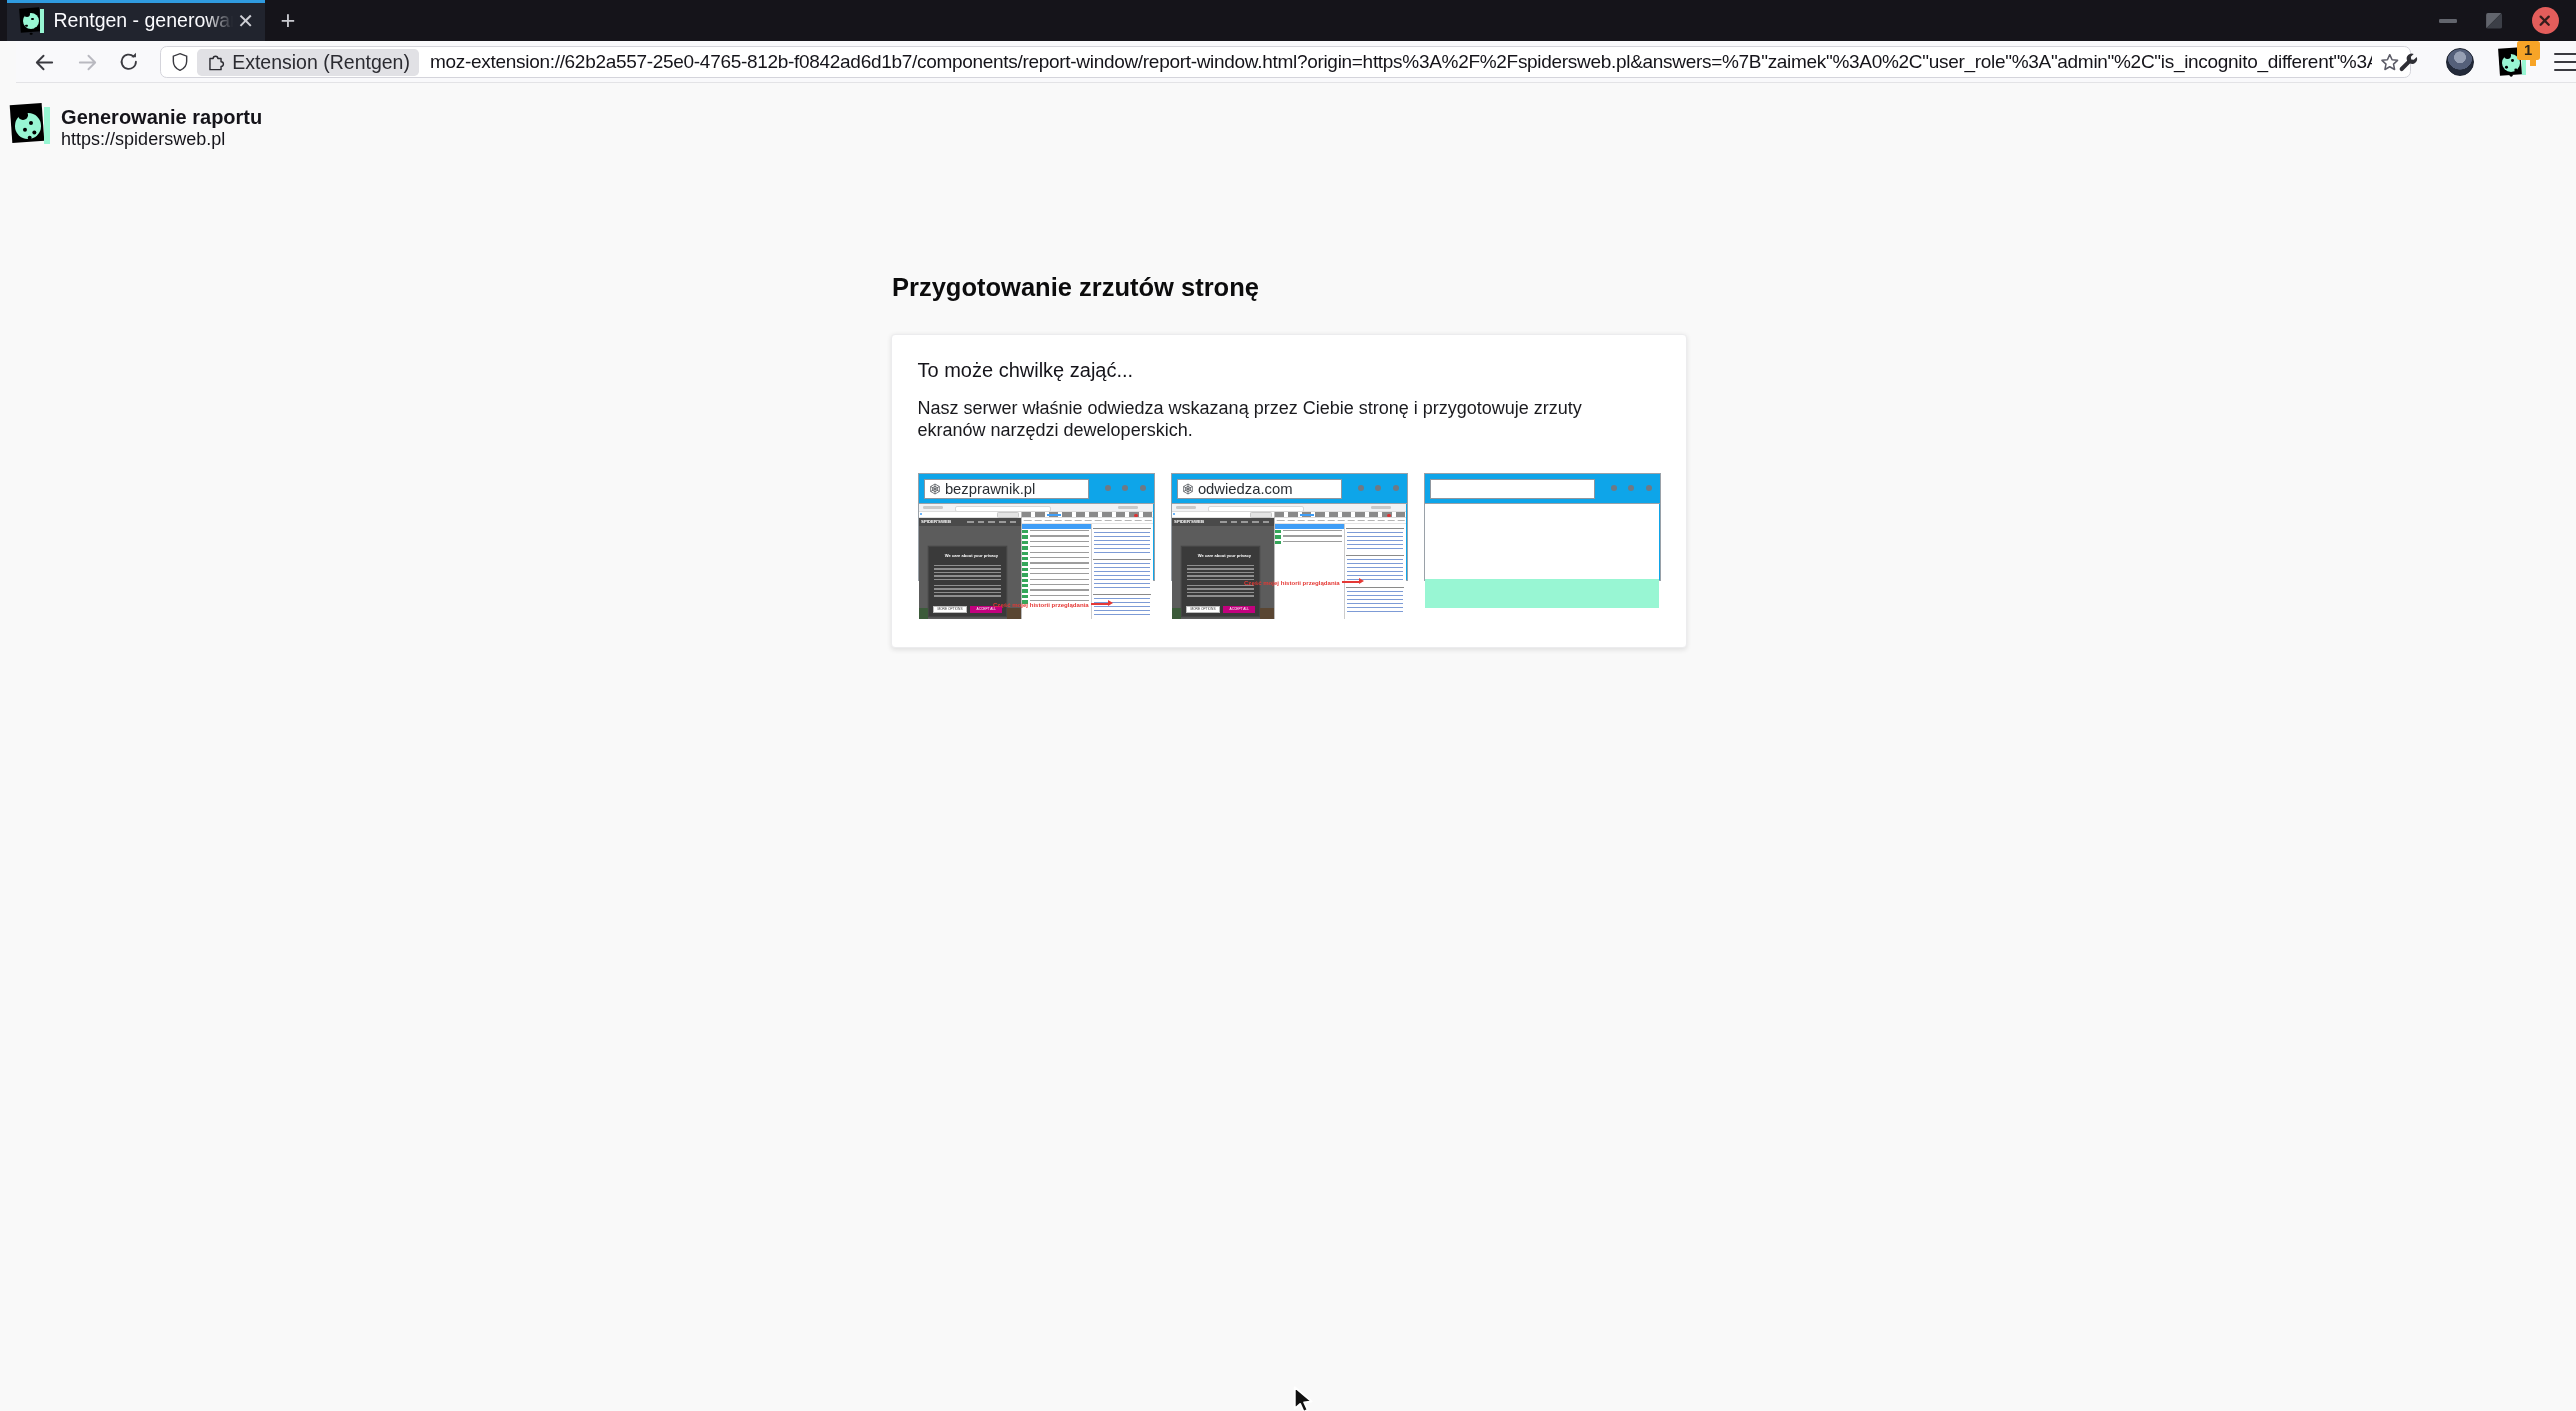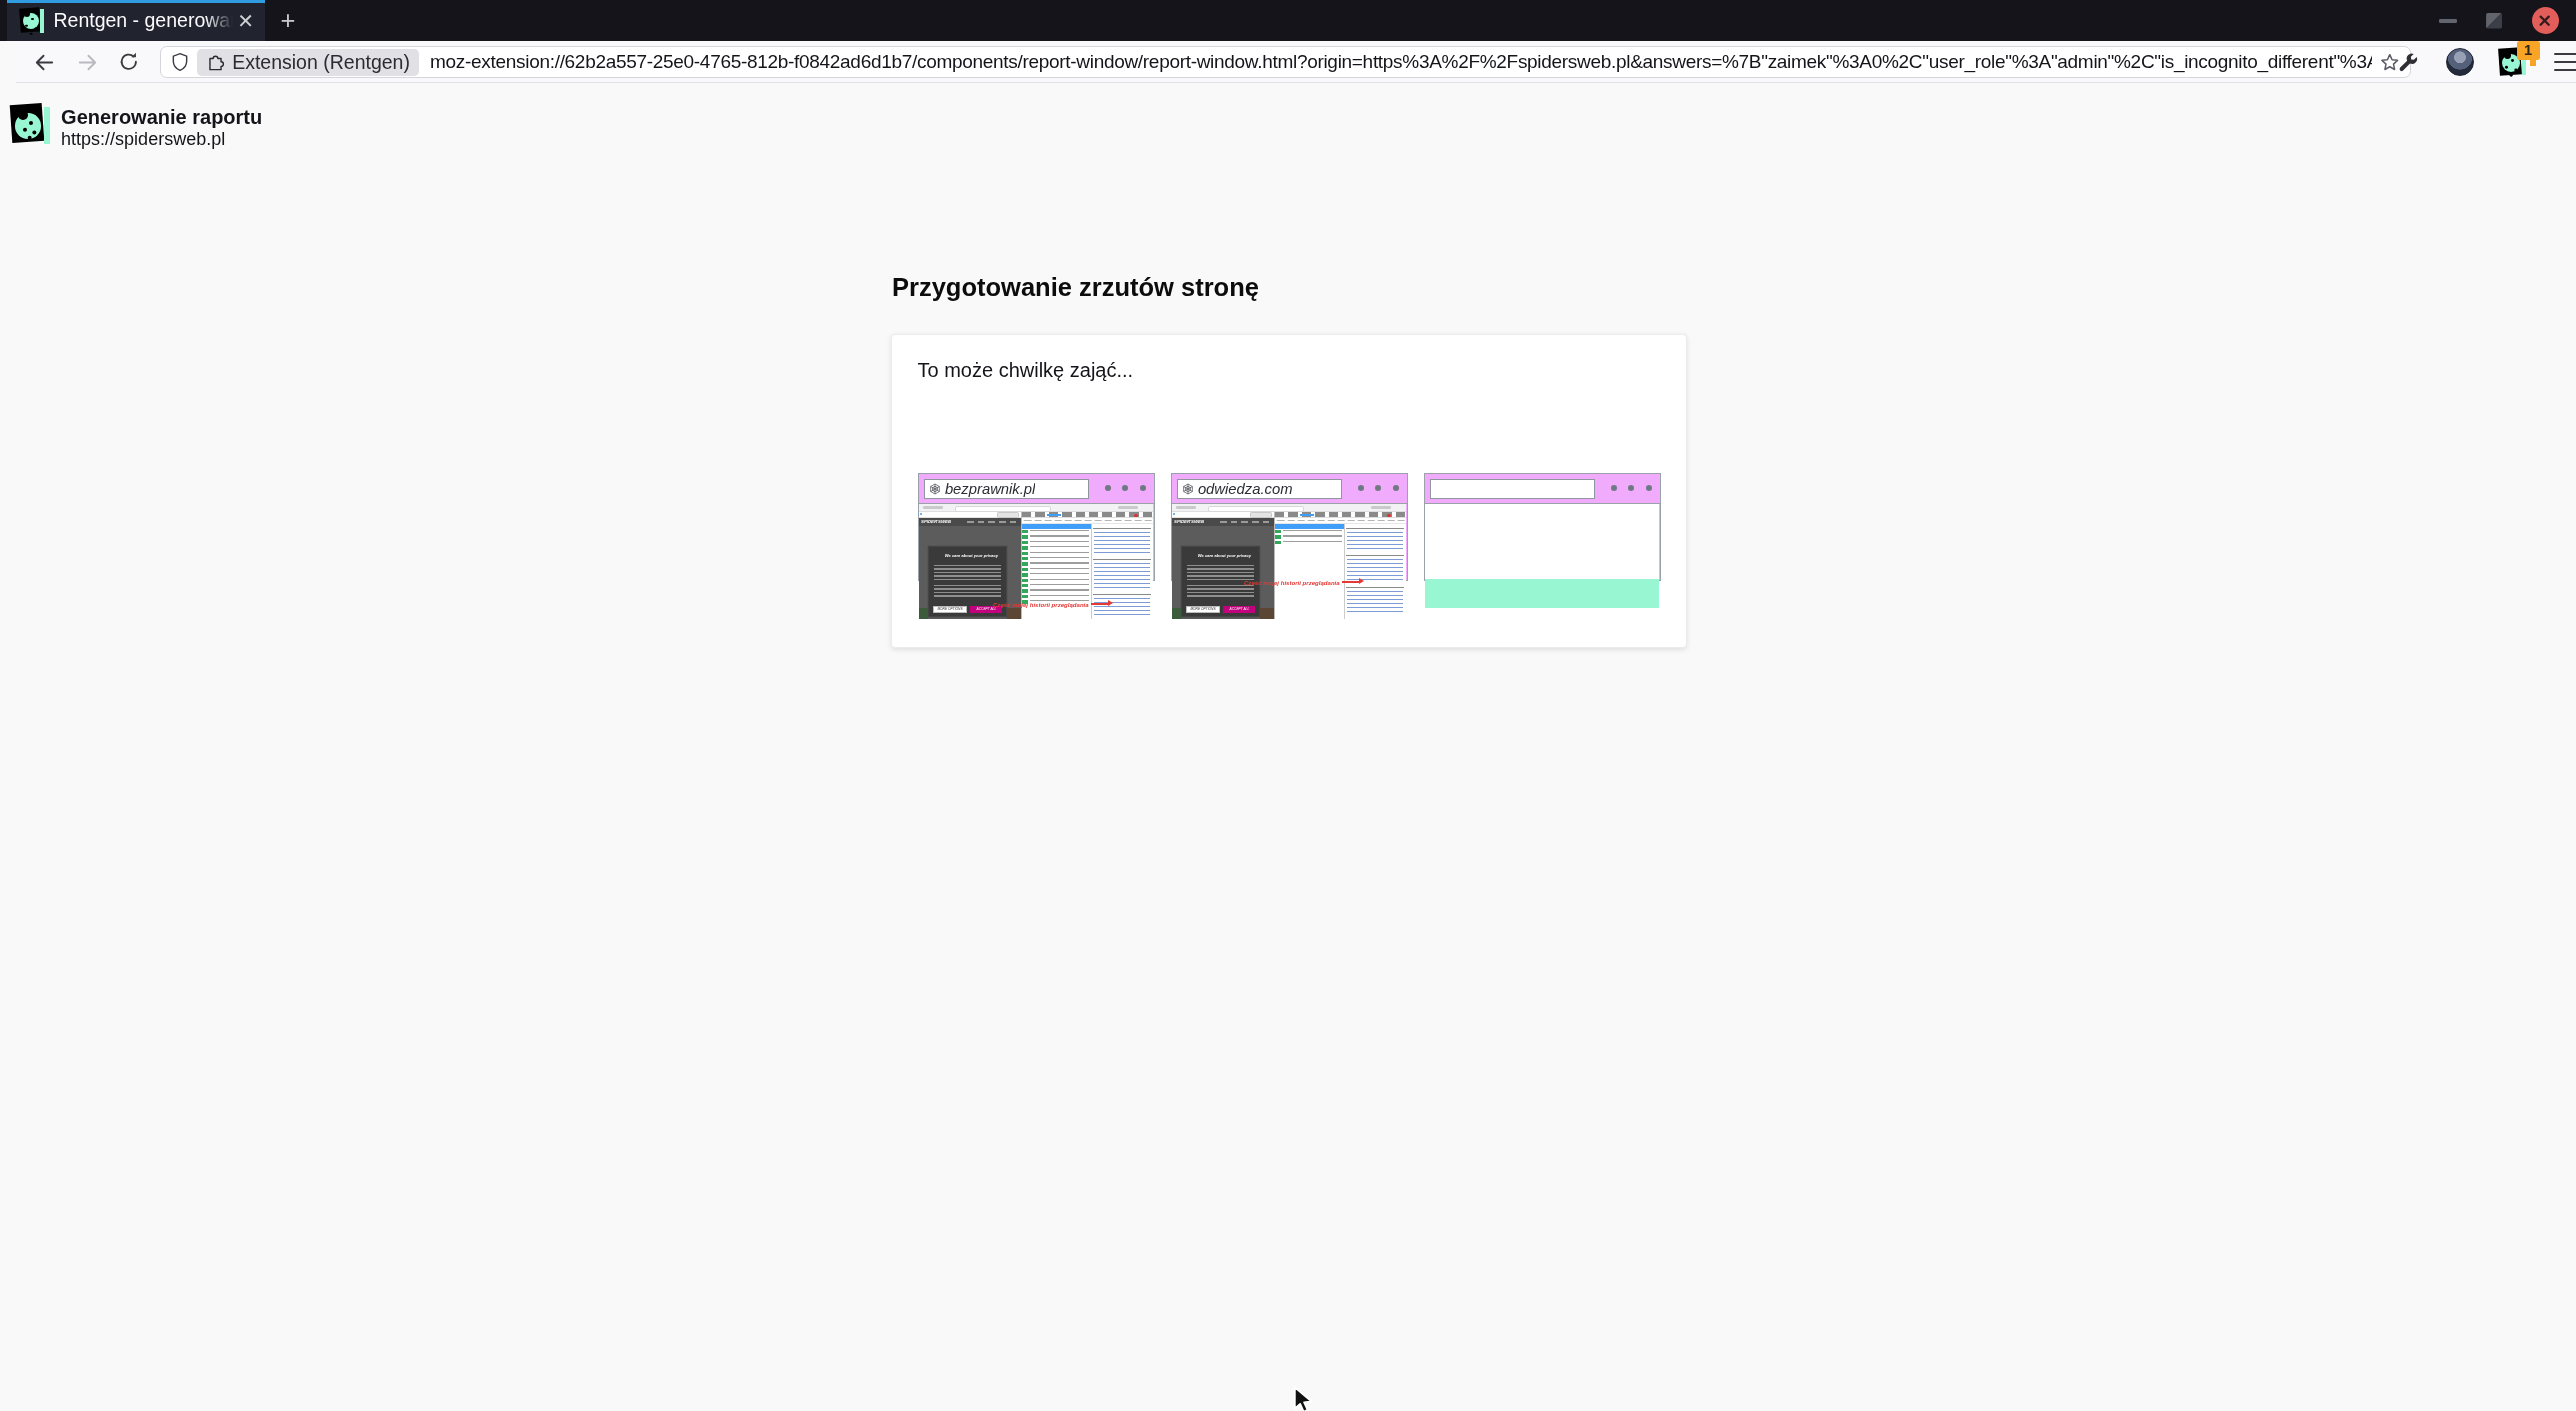--- a/index.html
+++ b/index.html
@@ -56,21 +56,21 @@
   .app-title { font-size:20px; font-weight:bold; color:#15141a; }
   .app-origin { font-size:18px; color:#15141a; }
 
   .h1 { position:absolute; left:892px; top:180px; font-size:25.5px; font-weight:bold; color:#0c0c0d; }
 
   .card { position:absolute; left:891px; top:241px; width:796px; height:314px; background:#fff; border:0.7px solid #ececee; border-radius:4px; box-shadow:0 1.3px 5.4px rgba(12,12,13,0.1); }
   .card-title { position:absolute; left:25.5px; top:24px; font-size:20px; font-weight:normal; color:#15141a; }
   .card-body { position:absolute; left:25.5px; top:62px; width:711px; font-size:18px; line-height:22px; color:#1a1a1e; }
 
   .thumbs { position:absolute; left:25.5px; top:138px; display:flex; gap:16px; }
-  .thumb { width:237px; height:108px; border:1.3px solid #9aa1a8; background:#f0abfc;font-style:italic; }
+  .thumb { width:237px; height:108px; border:1.3px solid #9aa1a8; background:#0ea5e9; }
   .thumb-head { height:29.5px; border-bottom:1.3px solid #9aa1a8; position:relative; }
   .thumb-input { position:absolute; left:5.4px; top:4.7px; width:165px; height:20px; border:1.3px solid #8f969e; background:#fff; display:flex; align-items:center; gap:4px; padding:0 4px; }
   .thumb-domain { font-size:14.8px; color:#2a2e33; white-space:nowrap; overflow:hidden; }
   .thumb-dots { position:absolute; right:8px; top:11.4px; display:flex; gap:11.4px; }
   .thumb-dots i { width:6px; height:6px; border-radius:50%; background:#6f7984; }
   .thumb-body { position:relative; width:234px; height:115px; overflow:hidden; background:#fff; }
 
   
   .mini-chrome { height:8px; background:#f2f2f4; border-bottom:0.7px solid #ddd; position:relative; }
   .mini-chrome::before { content:""; position:absolute; left:36px; top:2px; width:94px; height:4px; background:#fff; border:0.7px solid #d8d8d8; border-radius:2px; }
@@ -230,20 +230,21 @@
     <div class="txt">
       <div class="app-title">Generowanie raportu</div>
       <div class="app-origin">https://spidersweb.pl</div>
     </div>
   </div>
 
   <div class="h1">Przygotowanie zrzutów stronę</div>
 
   <div class="card">
     <div class="card-title">To może chwilkę zająć...</div>
+    <div class="card-body">Nasz serwer właśnie odwiedza wskazaną przez Ciebie stronę i przygotowuje zrzuty ekranów narzędzi deweloperskich.</div>
 
     <div class="thumbs">
 
       <div class="thumb">
         <div class="thumb-head">
           <div class="thumb-input">
             <svg width="12" height="12" viewBox="0 0 24 24" fill="none" stroke="#40454b" stroke-width="1.4">
               <path d="M12 2l8.7 5v10L12 22l-8.7-5V7z"></path>
                 <path d="M12 6.6l4.7 2.7v5.4L12 17.4l-4.7-2.7V9.3z"></path>
                 <path d="M12 2v20M3.3 7l17.4 10M20.7 7L3.3 17"></path>

